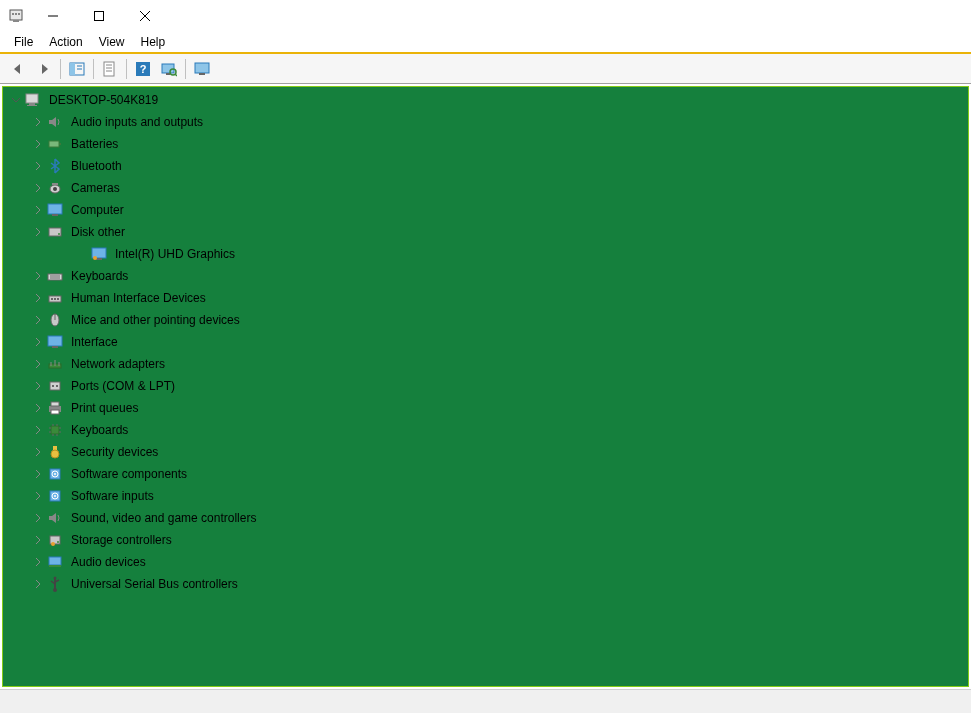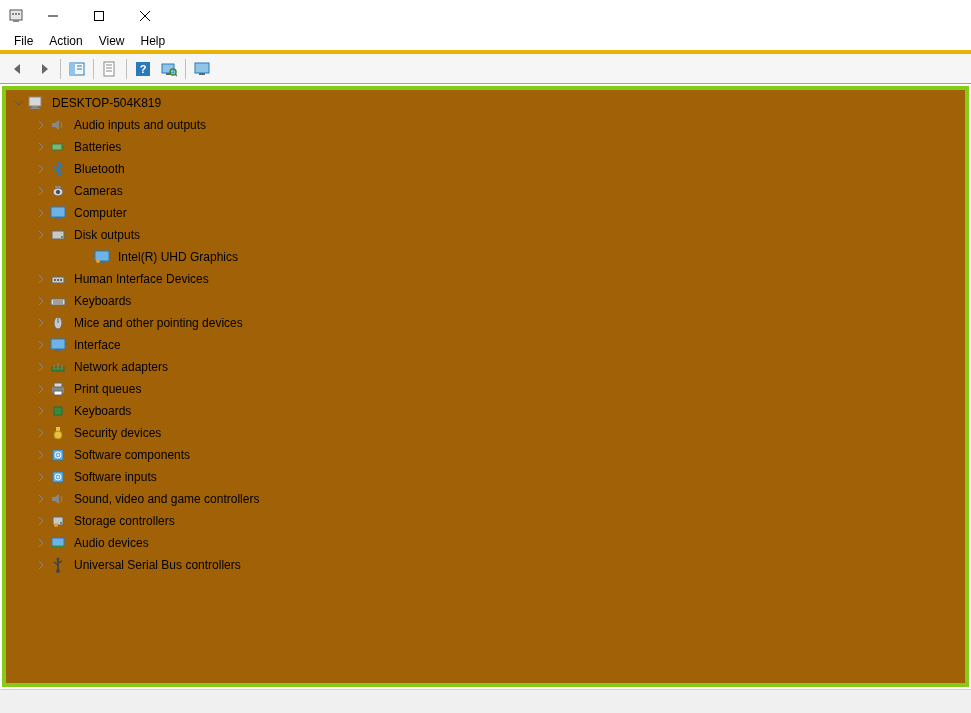--- a/index.html
+++ b/index.html
@@ -6,30 +6,30 @@
     body { width: 971px; height: 713px; background: #fff; overflow: hidden; display: flex; flex-direction: column; }
 
     
     .titlebar { display: flex; align-items: center; height: 32px; padding: 0 0 0 8px; }
     .titlebar-icon { width: 16px; height: 16px; margin-right: 6px; display: flex; align-items: center; justify-content: center; }
     .titlebar-title { font-size: 12px; flex: 1; }
     .titlebar-controls { display: flex; }
     .titlebar-btn { width: 46px; height: 32px; display: flex; align-items: center; justify-content: center; cursor: pointer; }
 
     
-    .menubar { display: flex; height: 22px; padding: 0 6px; align-items: center; border-bottom: 4px solid #eab308; }
+    .menubar { display: flex; height: 22px; padding: 0 6px; align-items: center; border-bottom: 2px solid #eab308; }
     .menuitem { font-size: 12px; padding: 2px 8px; cursor: pointer; }
 
     
     .toolbar { display: flex; height: 30px; padding: 2px 6px; gap: 2px; border-bottom: 1px solid #a0a0a0; align-items: center; background: #f6f6f6; }
     .tb-btn { width: 24px; height: 24px; display: flex; align-items: center; justify-content: center; border: 1px solid transparent; cursor: pointer; }
     .tb-sep { width: 1px; height: 20px; background: #c0c0c0; margin: 0 2px; }
 
     
-    .tree-wrap { flex: 1; border: 4px solid #84cc16; margin: 2px; overflow: auto; background: #a16207; }
+    .tree-wrap { flex: 1; border: 1px solid #84cc16; margin: 2px; overflow: auto; background: #15803d; }
     .tree { padding: 2px 0 6px 0; }
     .row { display: flex; align-items: center; height: 22px; cursor: pointer; font-size: 12px; }
     .expander { width: 14px; height: 14px; display: flex; align-items: center; justify-content: center; color: #666; font-size: 9px; margin-right: 2px; cursor: pointer; }
     .expander.blank { visibility: hidden; }
     .node-icon { width: 16px; height: 16px; margin-right: 4px; display: flex; align-items: center; justify-content: center; }
     .label { padding: 0 4px; white-space: nowrap; }
     .label.selected { background: #cce8ff; border: 1px dotted #99c9ff; padding: 0 3px; }
 
     .indent-0 { padding-left: 6px; }
     .indent-1 { padding-left: 28px; }
@@ -225,32 +225,47 @@
           <svg width="10" height="10" viewBox="0 0 10 10">
             <path d="M3 1 L7 5 L3 9" stroke="#888" fill="none"></path>
           </svg>
         </div>
         <div class="node-icon">
           <svg width="16" height="16" viewBox="0 0 16 16">
             <rect x="2" y="4" width="12" height="8" fill="#c8c8c8" stroke="#666"></rect>
             <circle cx="12" cy="10" r="1" fill="#3a8a3a"></circle>
           </svg>
         </div>
-        <div class="label">Disk outputs</div>
+        <div class="label">Disk other</div>
       </div>
       <div class="row indent-3">
         <div class="expander blank"></div>
         <div class="node-icon">
           <svg width="16" height="16" viewBox="0 0 16 16">
             <rect x="1" y="2" width="14" height="10" fill="#6db3e6" stroke="#2a7ab9"></rect>
             <rect x="5" y="12" width="6" height="2" fill="#666"></rect>
             <circle cx="4" cy="12" r="2" fill="#e8a030"></circle>
           </svg>
         </div>
         <div class="label">Intel(R) UHD Graphics</div>
+      </div>
+      <div class="row indent-1">
+        <div class="expander">
+          <svg width="10" height="10" viewBox="0 0 10 10">
+            <path d="M3 1 L7 5 L3 9" stroke="#888" fill="none"></path>
+          </svg>
+        </div>
+        <div class="node-icon">
+          <svg width="16" height="16" viewBox="0 0 16 16">
+            <rect x="1" y="6" width="14" height="6" fill="#d8d8d8" stroke="#666"></rect>
+            <line x1="3" y1="8" x2="13" y2="8" stroke="#666"></line>
+            <line x1="3" y1="10" x2="13" y2="10" stroke="#666"></line>
+          </svg>
+        </div>
+        <div class="label">Keyboards</div>
       </div>
       <div class="row indent-1">
         <div class="expander">
           <svg width="10" height="10" viewBox="0 0 10 10">
             <path d="M3 1 L7 5 L3 9" stroke="#888" fill="none"></path>
           </svg>
         </div>
         <div class="node-icon">
           <svg width="16" height="16" viewBox="0 0 16 16">
             <rect x="2" y="6" width="12" height="6" fill="#c8c8c8" stroke="#666"></rect>
@@ -262,35 +277,20 @@
         <div class="label">Human Interface Devices</div>
       </div>
       <div class="row indent-1">
         <div class="expander">
           <svg width="10" height="10" viewBox="0 0 10 10">
             <path d="M3 1 L7 5 L3 9" stroke="#888" fill="none"></path>
           </svg>
         </div>
         <div class="node-icon">
           <svg width="16" height="16" viewBox="0 0 16 16">
-            <rect x="1" y="6" width="14" height="6" fill="#d8d8d8" stroke="#666"></rect>
-            <line x1="3" y1="8" x2="13" y2="8" stroke="#666"></line>
-            <line x1="3" y1="10" x2="13" y2="10" stroke="#666"></line>
-          </svg>
-        </div>
-        <div class="label">Keyboards</div>
-      </div>
-      <div class="row indent-1">
-        <div class="expander">
-          <svg width="10" height="10" viewBox="0 0 10 10">
-            <path d="M3 1 L7 5 L3 9" stroke="#888" fill="none"></path>
-          </svg>
-        </div>
-        <div class="node-icon">
-          <svg width="16" height="16" viewBox="0 0 16 16">
             <ellipse cx="8" cy="8" rx="4" ry="6" fill="#c8c8c8" stroke="#666"></ellipse>
             <line x1="8" y1="2" x2="8" y2="8" stroke="#666"></line>
           </svg>
         </div>
         <div class="label">Mice and other pointing devices</div>
       </div>
       <div class="row indent-1">
         <div class="expander">
           <svg width="10" height="10" viewBox="0 0 10 10">
             <path d="M3 1 L7 5 L3 9" stroke="#888" fill="none"></path>
@@ -312,20 +312,35 @@
         </div>
         <div class="node-icon">
           <svg width="16" height="16" viewBox="0 0 16 16">
             <rect x="2" y="8" width="12" height="4" fill="#3a8a3a" stroke="#2a6a2a"></rect>
             <line x1="4" y1="10" x2="4" y2="6" stroke="#888"></line>
             <line x1="8" y1="10" x2="8" y2="4" stroke="#888"></line>
             <line x1="12" y1="10" x2="12" y2="6" stroke="#888"></line>
           </svg>
         </div>
         <div class="label">Network adapters</div>
+      </div>
+      <div class="row indent-1">
+        <div class="expander">
+          <svg width="10" height="10" viewBox="0 0 10 10">
+            <path d="M3 1 L7 5 L3 9" stroke="#888" fill="none"></path>
+          </svg>
+        </div>
+        <div class="node-icon">
+          <svg width="16" height="16" viewBox="0 0 16 16">
+            <rect x="3" y="4" width="10" height="8" fill="#d0d0d0" stroke="#666"></rect>
+            <circle cx="6" cy="8" r="1" fill="#444"></circle>
+            <circle cx="10" cy="8" r="1" fill="#444"></circle>
+          </svg>
+        </div>
+        <div class="label">Ports (COM &amp; LPT)</div>
       </div>
       <div class="row indent-1">
         <div class="expander">
           <svg width="10" height="10" viewBox="0 0 10 10">
             <path d="M3 1 L7 5 L3 9" stroke="#888" fill="none"></path>
           </svg>
         </div>
         <div class="node-icon">
           <svg width="16" height="16" viewBox="0 0 16 16">
             <rect x="2" y="6" width="12" height="6" fill="#888"></rect>

